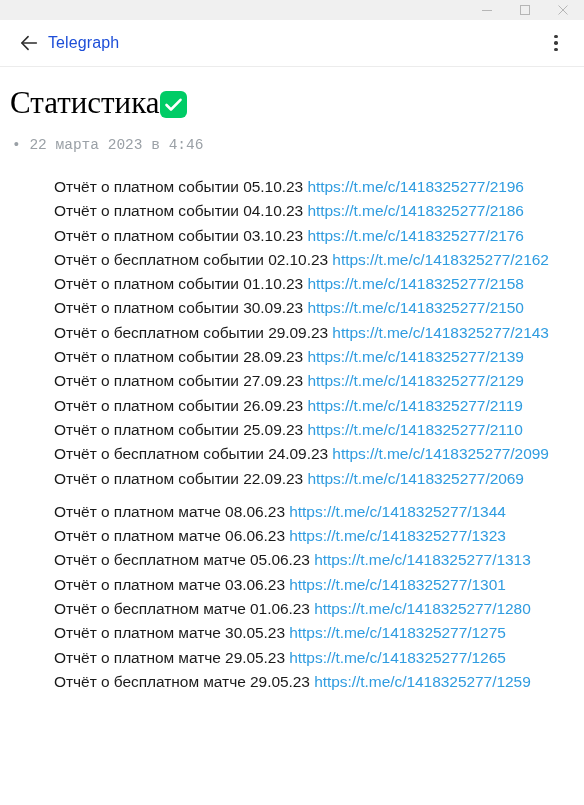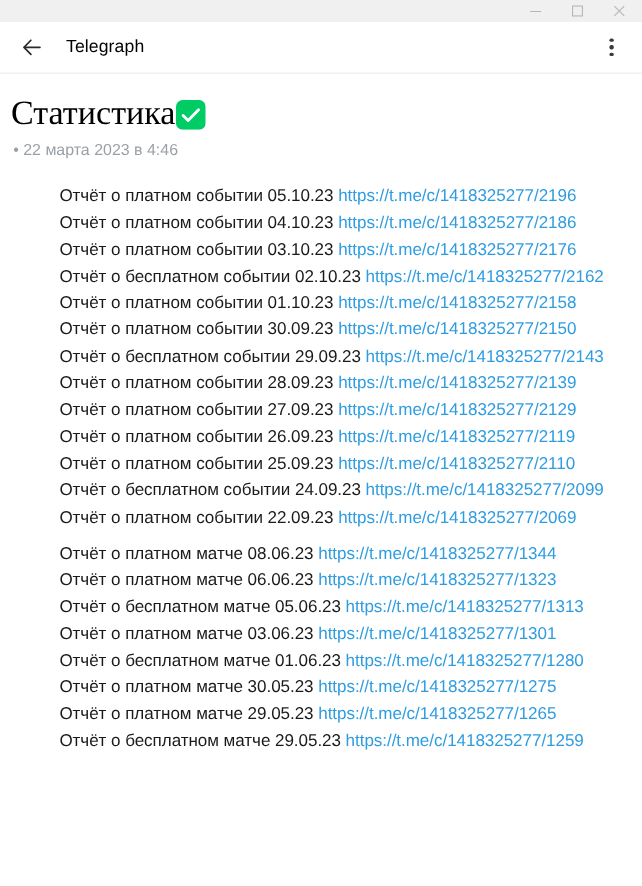--- a/index.html
+++ b/index.html
@@ -45,22 +45,22 @@
     width: 34px;
     height: 34px;
     display: flex;
     align-items: center;
     justify-content: center;
     flex: 0 0 auto;
     color: #2b2b2b;
   }
   .app-title {
     font-size: 16px;
-    color: #000000;
-    margin-left: 14px;
+    color: #1d4ed8;
+    margin-left: 2px;
     letter-spacing: .1px;
     white-space: nowrap;
   }
   .spacer { flex: 1 1 auto; }
   .kebab {
     width: 28px;
     height: 34px;
     display: flex;
     flex-direction: column;
     align-items: center;
@@ -100,23 +100,24 @@
     align-items: center;
     justify-content: center;
     position: relative;
     top: 1px;
   }
   .check-badge svg { display: block; }
 
   .byline {
     font-size: 14.5px;
     color: #9aa0a6;
-    margin-top: 8px;
+    margin-top: 16px;
     padding-left: 2px;
     white-space: nowrap;
+    font-family: Liberation Mono, monospace;
   }
 
   .list-block {
     margin-top: 22px;
   }
   .list-block + .list-block {
     margin-top: 9px;
   }
   .entry {
     font-size: 15.5px;

